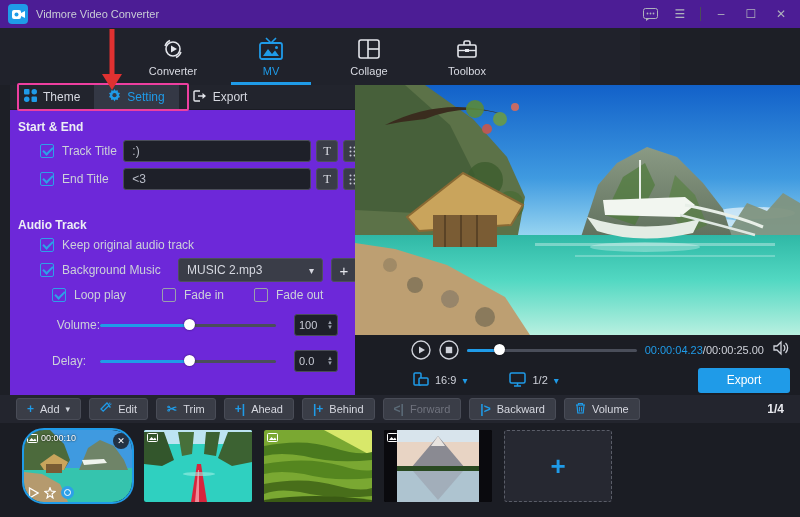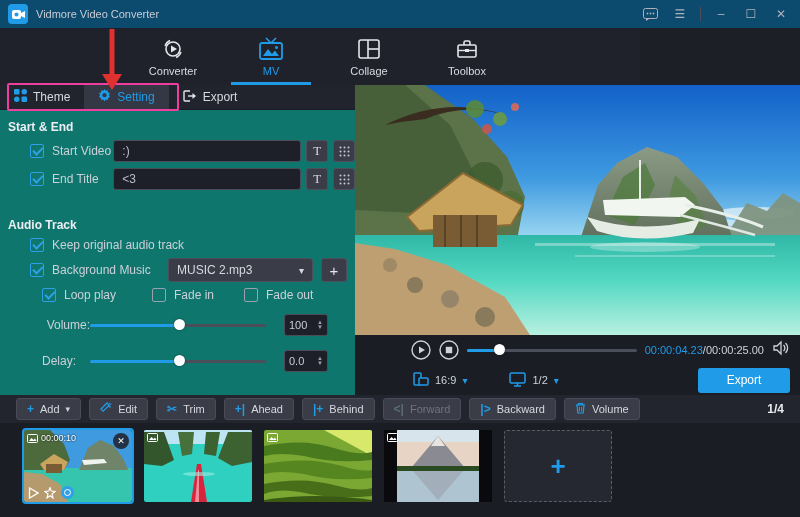--- a/index.html
+++ b/index.html
@@ -4,37 +4,37 @@
 <style>
   * { margin:0; padding:0; box-sizing:border-box; }
   html,body { background:#101218; }
   #app {
     position:relative; width:800px; height:517px; overflow:hidden;
     background:#1d1f26; font-family:"Liberation Sans", sans-serif;
     color:#d6d8e0; font-size:12px; -webkit-font-smoothing:antialiased;
   }
   
   .titlebar { position:absolute; top:0; left:0; width:800px; height:28px;
-    background:#0c4a6e; display:flex; align-items:center; }
+    background:#4c1d95; display:flex; align-items:center; }
   .app-icon { width:20px; height:20px; margin:0 8px 0 8px; background:#1f9be8;
     border-radius:4px; display:flex; align-items:center; justify-content:center; }
   .title-text { color:#c9ccd6; font-size:11px; }
   .titlebar-right { margin-left:auto; display:flex; align-items:center; gap:4px; padding-right:6px; }
   .tb-btn { width:26px; height:22px; display:flex; align-items:center; justify-content:center;
     color:#aeb2bc; font-size:12px; cursor:default; }
   .tb-divider { width:1px; height:14px; background:#4a4d58; margin:0 3px; }
   
   .nav { position:absolute; top:28px; left:0; width:640px; height:57px; background:#20222b;
     display:flex; justify-content:center; align-items:flex-end; gap:18px; }
   .nav-tab { width:80px; height:54px; display:flex; flex-direction:column; align-items:center;
     justify-content:center; gap:4px; border-bottom:3px solid transparent; color:#d9dbe3; font-size:11px; }
   .nav-tab.active { border-bottom-color:#1f9be8; color:#1f9be8; }
   .nav-tab svg { display:block; }
   
-  .left-panel { position:absolute; top:85px; left:0; width:429px; height:310px; background:#0f766e; }
+  .left-panel { position:absolute; top:85px; left:10px; width:429px; height:310px; background:#6d28d9; }
   .settings-tabs { position:absolute; top:0; left:0; width:355px; height:25px; background:#22242d;
     display:flex; align-items:center; border-bottom:1px solid #1a1c23; }
   .settings-tab { display:flex; align-items:center; gap:6px; padding:0 14px; height:25px;
     font-size:12px; color:#d6d8e0; }
   .settings-tab.active { background:#343845; color:#1f9be8; }
   .annotate-box { position:absolute; left:7px; top:-2px; width:172px; height:28px;
     border:2px solid #ee3fa0; border-radius:2px; pointer-events:none; z-index:5; }
   .section-hdr { font-weight:bold; color:#eceef4; font-size:12px; margin:10px 0 6px 12px; }
   .row { display:flex; align-items:center; margin:6px 0 6px 30px; }
   .cbx { width:14px; height:14px; border:1px solid #2da0e8; border-radius:2px; position:relative;
@@ -83,21 +83,21 @@
   .tool-btn { height:22px; background:#3a3d47; border:1px solid #494c57; border-radius:3px;
     display:flex; align-items:center; gap:6px; padding:0 10px; color:#d6d8e0; font-size:11px; }
   .tool-btn .ticon { color:#1f9be8; font-size:12px; font-weight:bold; }
   .tool-btn.disabled { color:#70737e; }
   .tool-btn.disabled .ticon { color:#5b6b78; }
   .clip-counter { margin-left:auto; color:#e8e9ee; font-size:12px; font-weight:bold; }
   
   .timeline { position:absolute; top:423px; left:0; width:800px; height:94px; background:#1b1d24; }
   .thumb { position:absolute; top:7px; width:108px; height:72px; border-radius:2px; overflow:hidden;
     background:#000; }
-  .thumb.selected { outline:2px solid #1f9be8; outline-offset:0; }
+  .thumb.selected { outline:2px solid #1f9be8; outline-offset:0;border-radius:20px; }
   .thumb svg { display:block; }
   .thumb .ovl-chip { position:absolute; top:3px; left:3px; display:flex; align-items:center; gap:3px;
     color:#fff; font-size:9px; text-shadow:0 0 2px #000; }
   .thumb .close { position:absolute; top:3px; right:3px; width:16px; height:16px; border-radius:50%;
     background:rgba(30,32,40,.85); color:#fff; font-size:9px; display:flex; align-items:center; justify-content:center; }
   .thumb .bl-icons { position:absolute; bottom:3px; left:4px; display:flex; align-items:center; gap:5px; }
   .badge { width:13px; height:13px; border-radius:50%; background:#2da0e8; display:flex; align-items:center;
     justify-content:center; }
   .badge::after { content:""; width:5px; height:5px; border:1px solid #fff; border-radius:50%; }
   .add-tile { position:absolute; top:7px; width:108px; height:72px; border:1px dashed #5a5d68;
@@ -218,21 +218,21 @@
         </span>
         <span>Export</span>
       </div>
     </div>
 
     <div style="position:absolute; top:25px; left:0; width:355px;">
       <div class="section-hdr" style="margin-left:8px;">Start &amp; End</div>
 
       <div class="row">
         <div class="cbx checked"></div>
-        <span class="cbx-label" style="width:62px;">Start Video</span>
+        <span class="cbx-label" style="width:62px;">Track Title</span>
         <input class="txt-input" value=":)" style="">
         <button class="sq-btn">T</button>
         <div class="sq-btn">
           <svg width="11" height="11" viewBox="0 0 11 11">
               <g fill="#c9ccd6">
                 <circle cx="1.5" cy="1.5" r="1"></circle>
                 <circle cx="5.5" cy="1.5" r="1"></circle>
                 <circle cx="9.5" cy="1.5" r="1"></circle>
                 <circle cx="1.5" cy="5.5" r="1"></circle>
                 <circle cx="5.5" cy="5.5" r="1"></circle>

